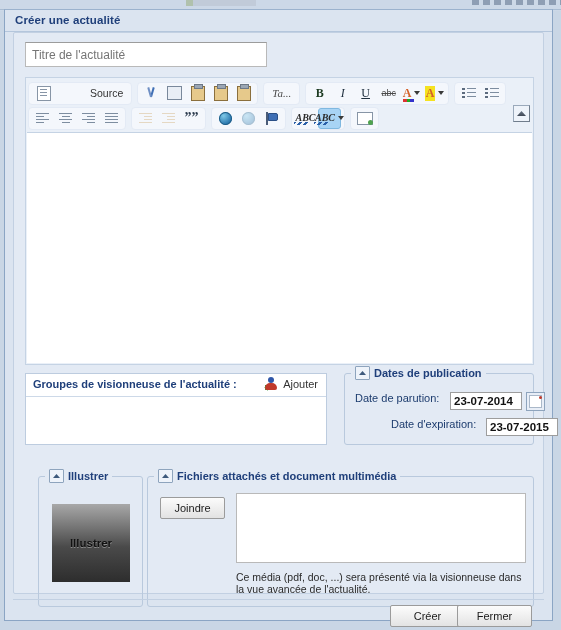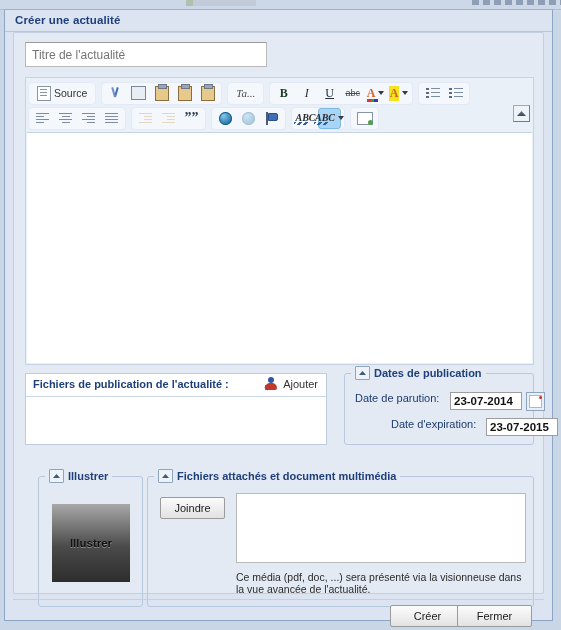--- a/index.html
+++ b/index.html
@@ -39,21 +39,21 @@
 
   
   .editor{position:absolute;left:11px;top:44px;width:509px;height:288px;
     border:1px solid #c5d3e4;background:#eaf0f8;box-sizing:border-box;}
   .tb{position:relative;background:#eaf0f8;padding:3px 2px 2px 2px;}
   .tb-row{display:flex;align-items:center;height:24px;margin-bottom:1px;}
   .grp{display:flex;align-items:center;background:#f4f7fc;border:1px solid #e3eaf5;
     border-radius:4px;height:21px;margin-right:5px;padding:0 2px;}
   .btn{width:21px;height:19px;margin:0 1px;border-radius:3px;display:flex;
     align-items:center;justify-content:center;position:relative;}
-  .btn.wide{width:auto;padding:0 5px;}
+  .btn.wide{width:auto;padding:0 5px;gap:36px;}
   .btn.on{background:#a8d4f5;border:1px solid #7fb8e0;}
   .btn .lbl{font-size:10.5px;color:#333;margin-left:3px;}
   .disabled{opacity:.35;}
   .arrow{width:0;height:0;border-left:3px solid transparent;border-right:3px solid transparent;
     border-top:4px solid #3a3a3a;margin-left:3px;}
   .toolbar-collapse{position:absolute;right:3px;top:27px;width:15px;height:15px;
     background:#eef3fa;border:1px solid #9aa9bb;border-right-color:#707d8c;border-bottom-color:#707d8c;}
   .toolbar-collapse i{position:absolute;left:3px;top:5px;width:9px;height:5px;
     background:linear-gradient(#6a7686,#3f4855);clip-path:polygon(50% 0,100% 100%,0 100%);}
   .edit-area{position:absolute;left:1px;top:54px;width:505px;height:231px;background:#fff;
@@ -342,21 +342,21 @@
 
         <div class="toolbar-collapse">
           <i></i>
         </div>
 
         <div class="edit-area"></div>
       </div>
 
       <div class="groups">
         <div class="groups-head">
-          <div class="groups-title">Fichiers de publication de l'actualité :</div>
+          <div class="groups-title">Groupes de visionneuse de l'actualité :</div>
           <div class="ajouter">
             <span class="g-adduser">
                 <i></i>
               </span>
             <span class="lbl">Ajouter</span>
           </div>
         </div>
         <div style="height:48px;"></div>
       </div>
 

